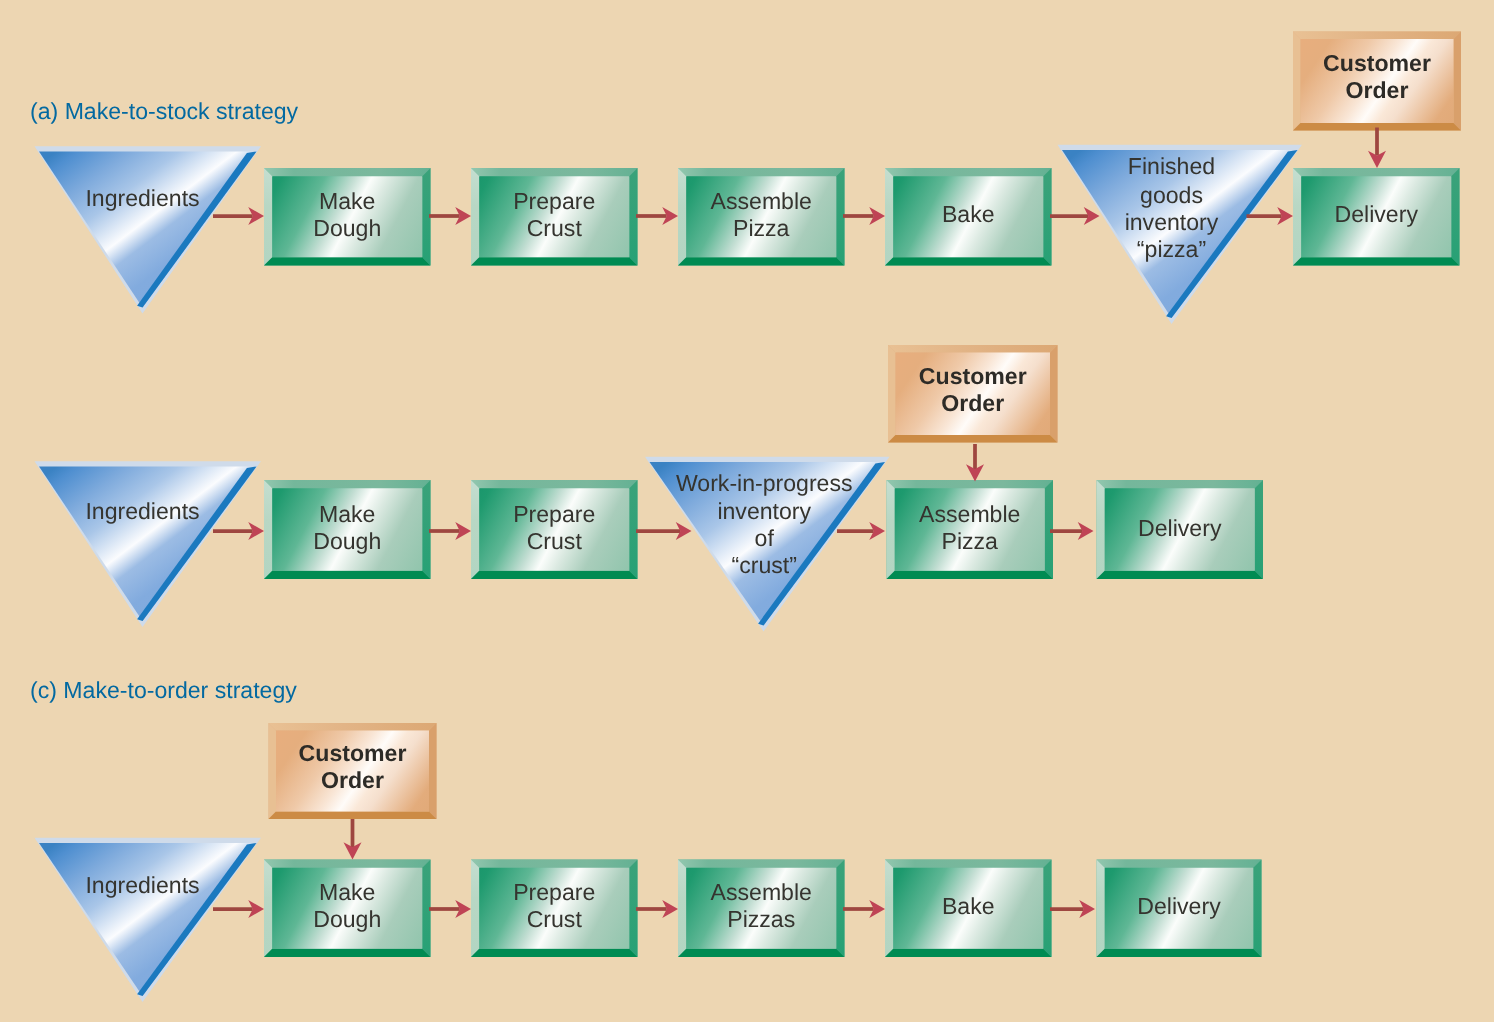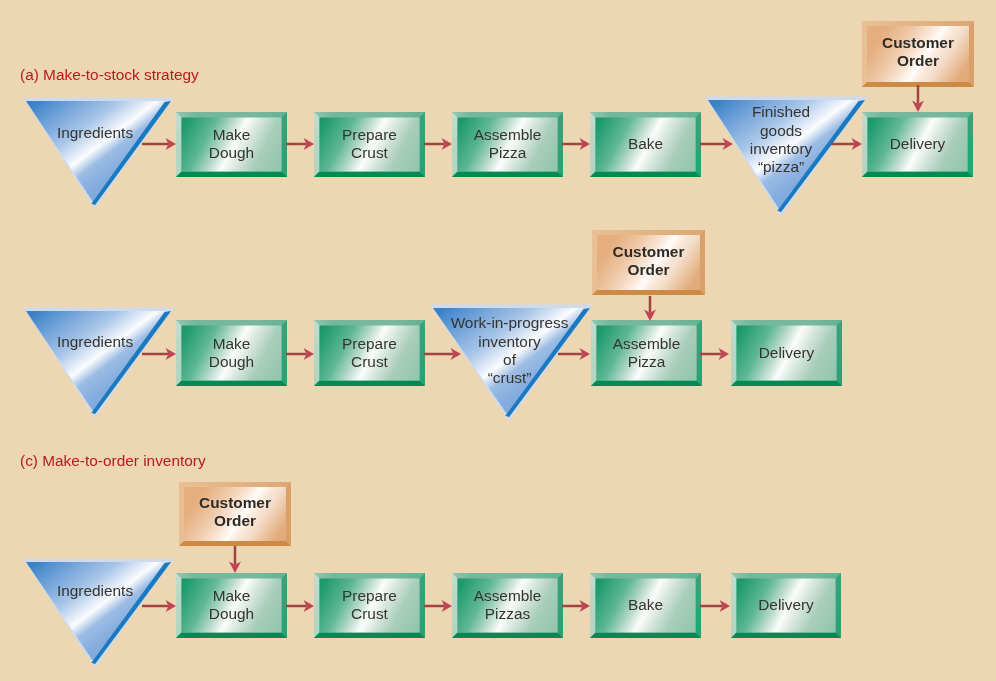--- a/index.html
+++ b/index.html
@@ -1,20 +1,20 @@
 <!DOCTYPE html>
 <html><head>
 <meta charset="utf-8">
 <style>
   html,body{margin:0;padding:0;}
   body{width:996px;height:681px;overflow:hidden;background:#EDD6B2;
        font-family:"Liberation Sans",sans-serif;}
   #stage{position:relative;width:996px;height:681px;background:#EDD6B2;}
   svg#art{position:absolute;left:0;top:0;width:996px;height:681px;display:block;}
-  .rowlabel{position:absolute;font-size:15.4px;color:#b91c1c;white-space:nowrap;}
+  .rowlabel{position:absolute;font-size:15.4px;color:#0369a1;white-space:nowrap;}
   .nodetext{position:absolute;color:#35342F;text-align:center;white-space:nowrap;
             font-size:15.4px;line-height:18.3px;pointer-events:none;
             -webkit-font-smoothing:antialiased;}
   .nodetext.bold{font-weight:bold;color:#2D2B27;font-size:15.4px;}
 </style>
 </head>
 <body>
 
 <div id="stage">
 <svg id="art" viewBox="0 0 996 681">
@@ -785,14 +785,14 @@
 <div>Bake</div>
 </div>
 <div class="nodetext" style="left:0;top:596.4px;width:1572.0px;">
 <div>Delivery</div>
 </div>
 <div class="nodetext bold" style="left:0;top:494.2px;width:470.0px;">
 <div>Customer</div>
 <div>Order</div>
 </div>
 <div class="rowlabel" style="left:20px;top:66px;">(a) Make-to-stock strategy</div>
-<div class="rowlabel" style="left:20px;top:452px;">(c) Make-to-order inventory</div>
+<div class="rowlabel" style="left:20px;top:452px;">(c) Make-to-order strategy</div>
 </div>
 
 </body></html>

